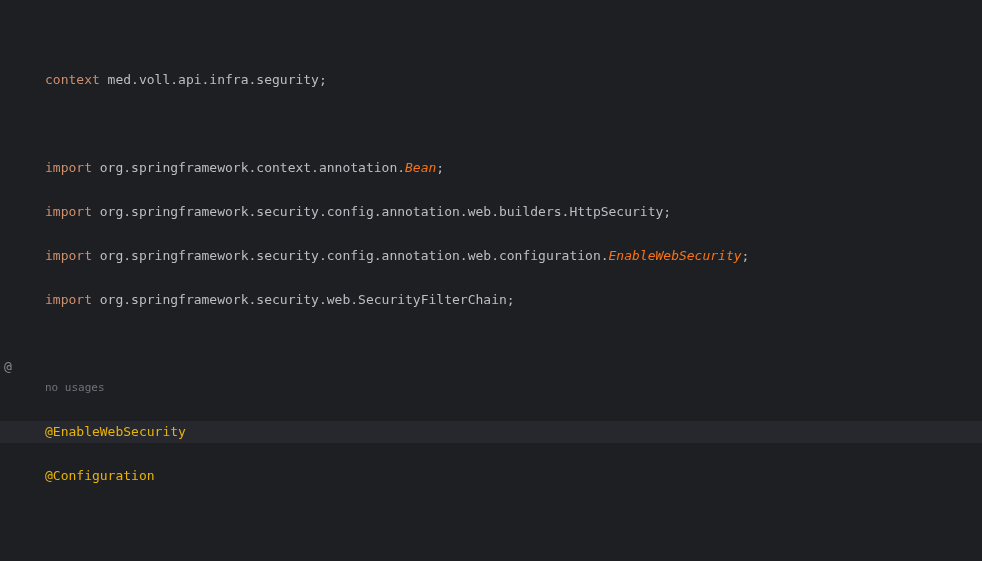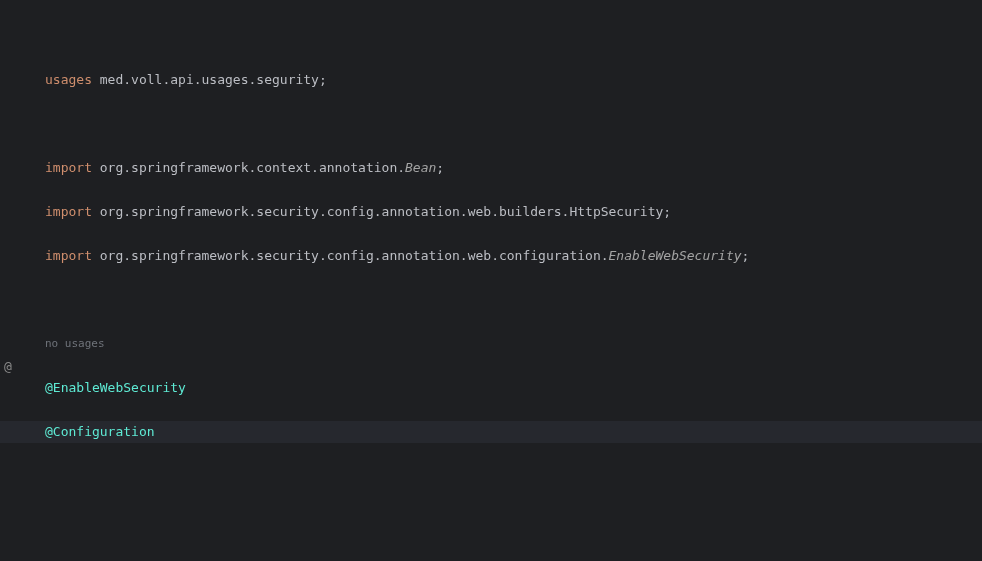--- a/index.html
+++ b/index.html
@@ -43,42 +43,43 @@
     top: 421px;
     height: 22px;
     background: #26282e;
     z-index: 0;
   }
   .code-content {
     position: relative;
     z-index: 1;
   }
   .k { color: #cf8e6d; }
-  .ann { color: #5eead4; }
-  .cls { color: #a3a3a3; font-style: italic; }
+  .ann { color: #eab308; }
+  .cls { color: #f97316; font-style: italic; }
   .hint { color: #6f737a; font-size: 11px; }
   .line { height: 22px; }
   .hint-line { height: 22px; display: flex; align-items: center; }
 </style>
 </head>
 <body>
 
 <div class="highlight-line"></div>
 
 <div class="editor">
   <div class="gutter">
     <span class="gutter-icon">@</span>
   </div>
   <div class="code">
     <div class="code-content">
-<div class="line"><span class="k">usages</span><span> med.voll.api.usages.segurity;</span></div>
+<div class="line"><span class="k">context</span><span> med.voll.api.infra.segurity;</span></div>
 <div class="line"></div>
 <div class="line"><span class="k">import</span><span> org.springframework.context.annotation.</span><span class="cls">Bean</span><span>;</span></div>
 <div class="line"><span class="k">import</span><span> org.springframework.security.config.annotation.web.builders.HttpSecurity;</span></div>
 <div class="line"><span class="k">import</span><span> org.springframework.security.config.annotation.web.configuration.</span><span class="cls">EnableWebSecurity</span><span>;</span></div>
+<div class="line"><span class="k">import</span><span> org.springframework.security.web.SecurityFilterChain;</span></div>
 <div class="line"></div>
 <div class="hint-line"><span class="hint">no usages</span></div>
 <div class="line"><span class="ann">@EnableWebSecurity</span></div>
 <div class="line"><span class="ann">@Configuration</span></div>
 
 
 
 
 
 

